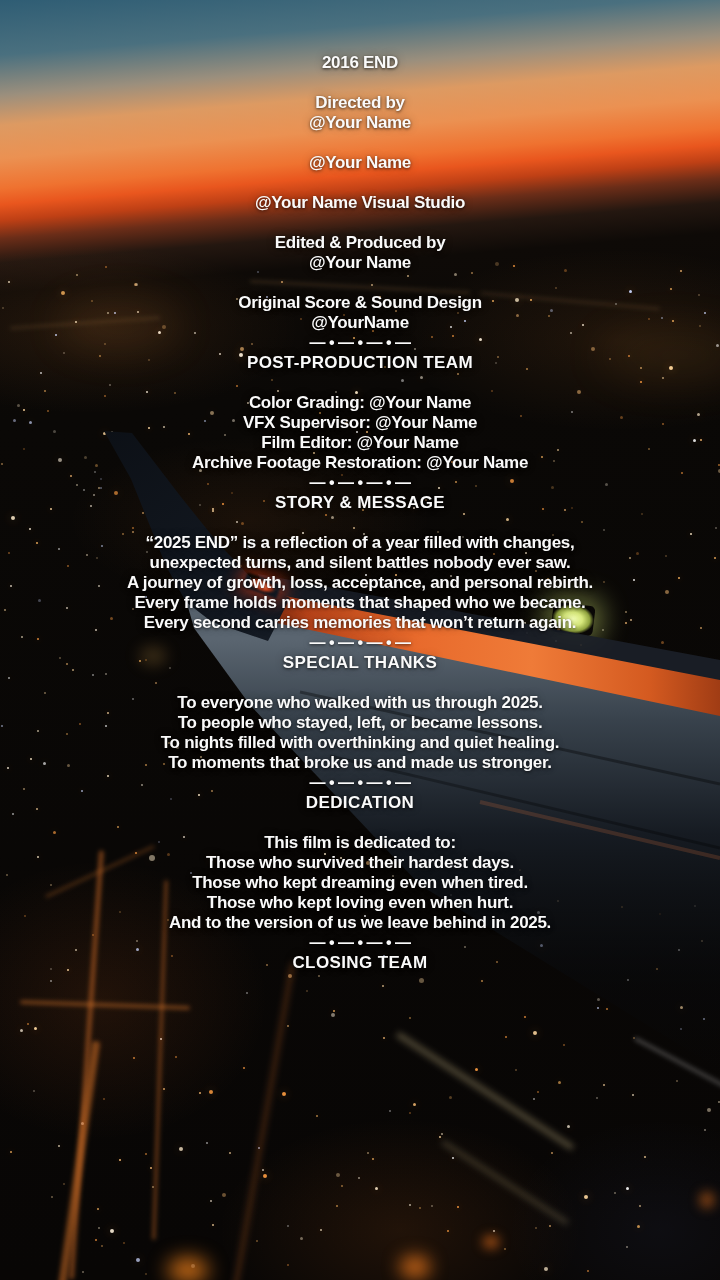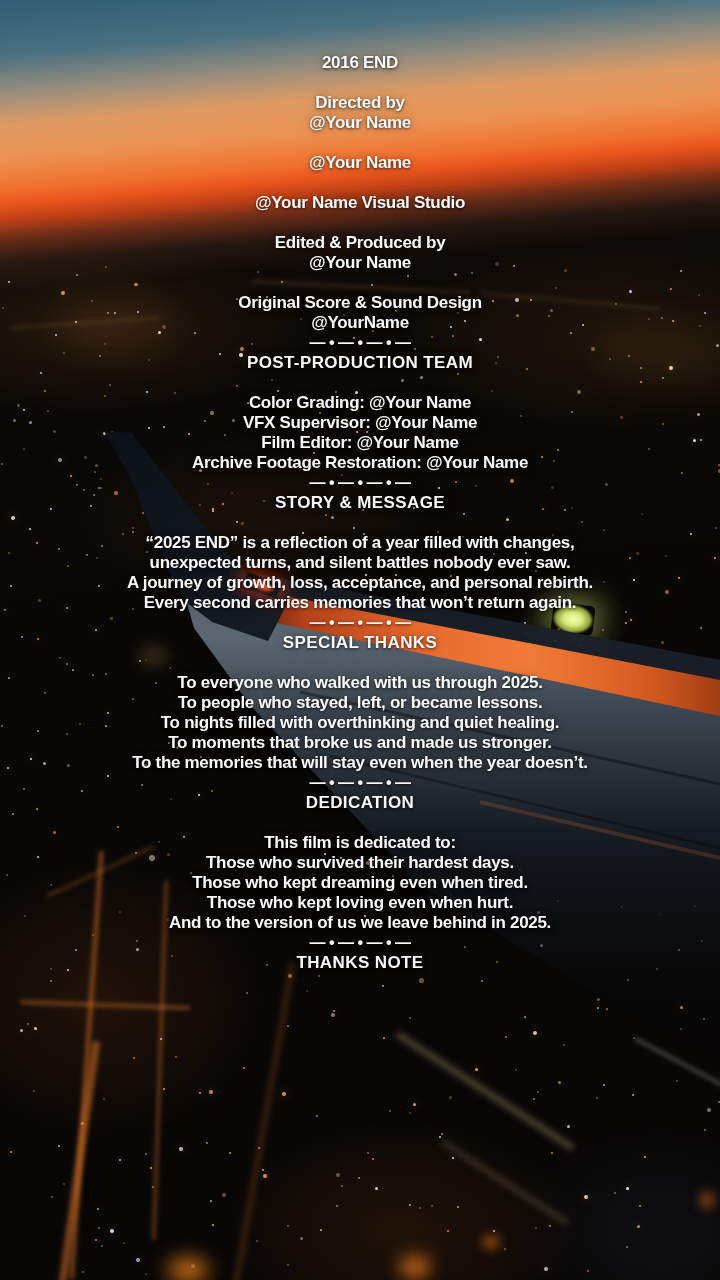--- a/index.html
+++ b/index.html
@@ -611,39 +611,39 @@
       <p>Film Editor: @Your Name</p>
       <p>Archive Footage Restoration: @Your Name</p>
     </div>
 
     <p class="blk divider">— • — • — • —</p>
     <p class="blk heading">STORY &amp; MESSAGE</p>
     <div class="blk">
       <p>“2025 END” is a reflection of a year filled with changes,</p>
       <p>unexpected turns, and silent battles nobody ever saw.</p>
       <p>A journey of growth, loss, acceptance, and personal rebirth.</p>
+      <p>Every frame holds moments that shaped who we became.</p>
       <p>Every second carries memories that won’t return again.</p>
     </div>
 
     <p class="blk divider">— • — • — • —</p>
     <p class="blk heading">SPECIAL THANKS</p>
     <div class="blk">
       <p>To everyone who walked with us through 2025.</p>
       <p>To people who stayed, left, or became lessons.</p>
       <p>To nights filled with overthinking and quiet healing.</p>
       <p>To moments that broke us and made us stronger.</p>
-      <p>To the memories that will stay even when the year doesn’t.</p>
     </div>
 
     <p class="blk divider">— • — • — • —</p>
     <p class="blk heading">DEDICATION</p>
     <div class="blk">
       <p>This film is dedicated to:</p>
       <p>Those who survived their hardest days.</p>
       <p>Those who kept dreaming even when tired.</p>
       <p>Those who kept loving even when hurt.</p>
       <p>And to the version of us we leave behind in 2025.</p>
     </div>
 
     <p class="blk divider">— • — • — • —</p>
-    <p class="blk heading">THANKS NOTE</p>
+    <p class="blk heading">CLOSING TEAM</p>
   </div>
 </div>
 
 </body></html>

